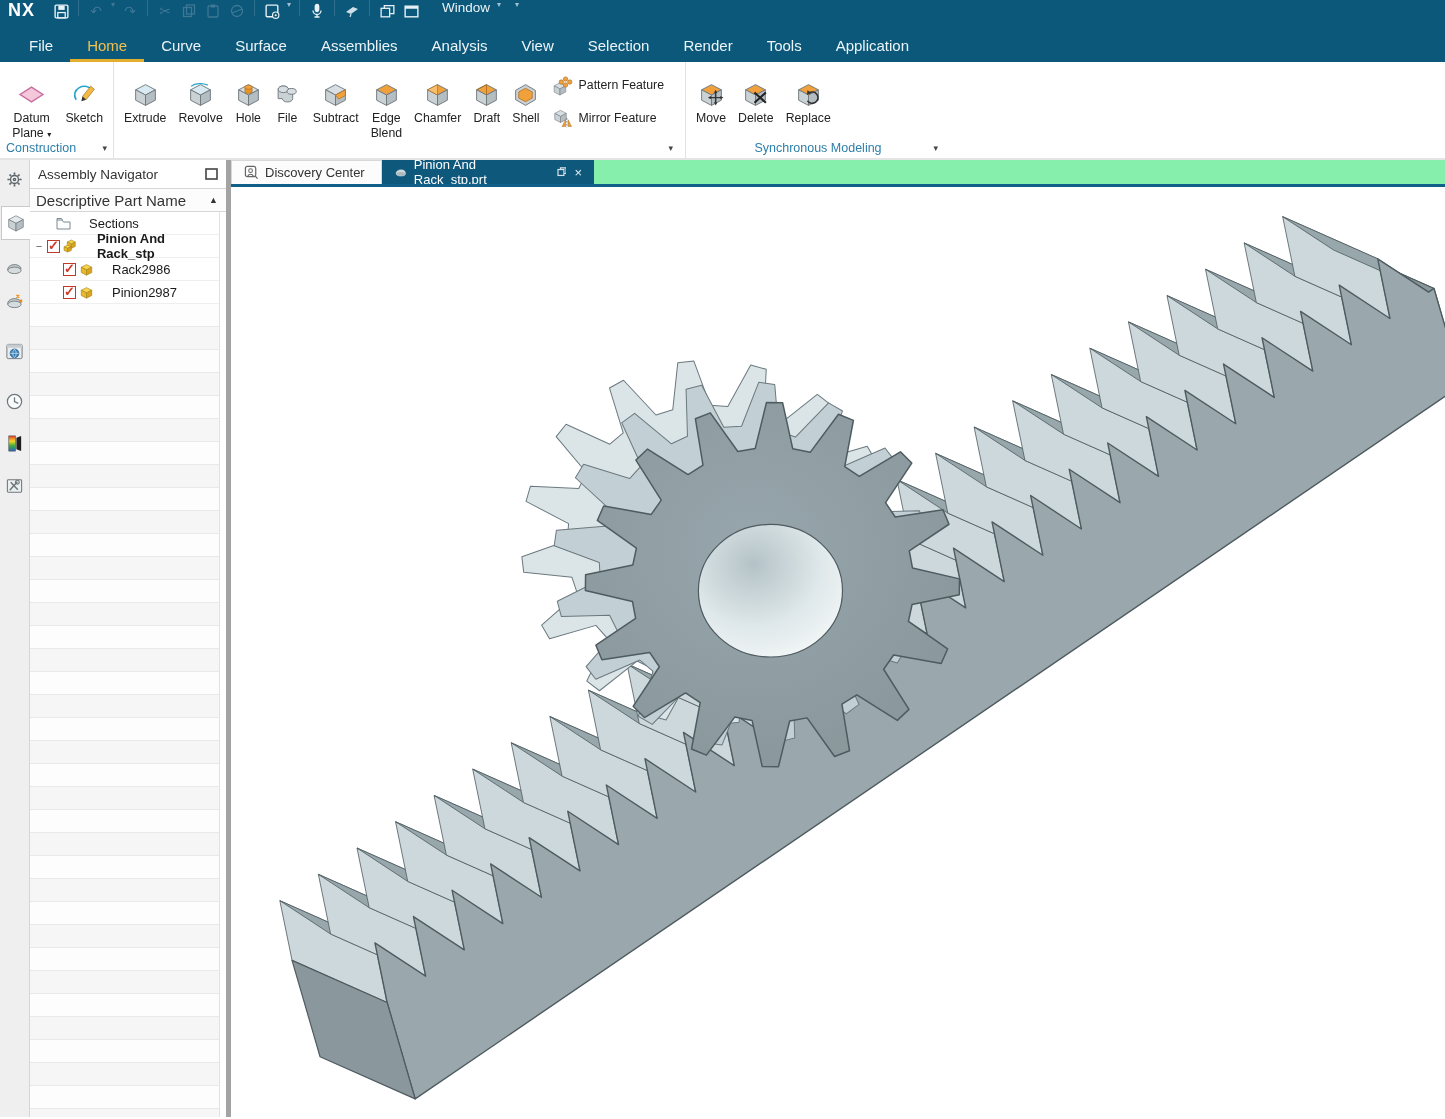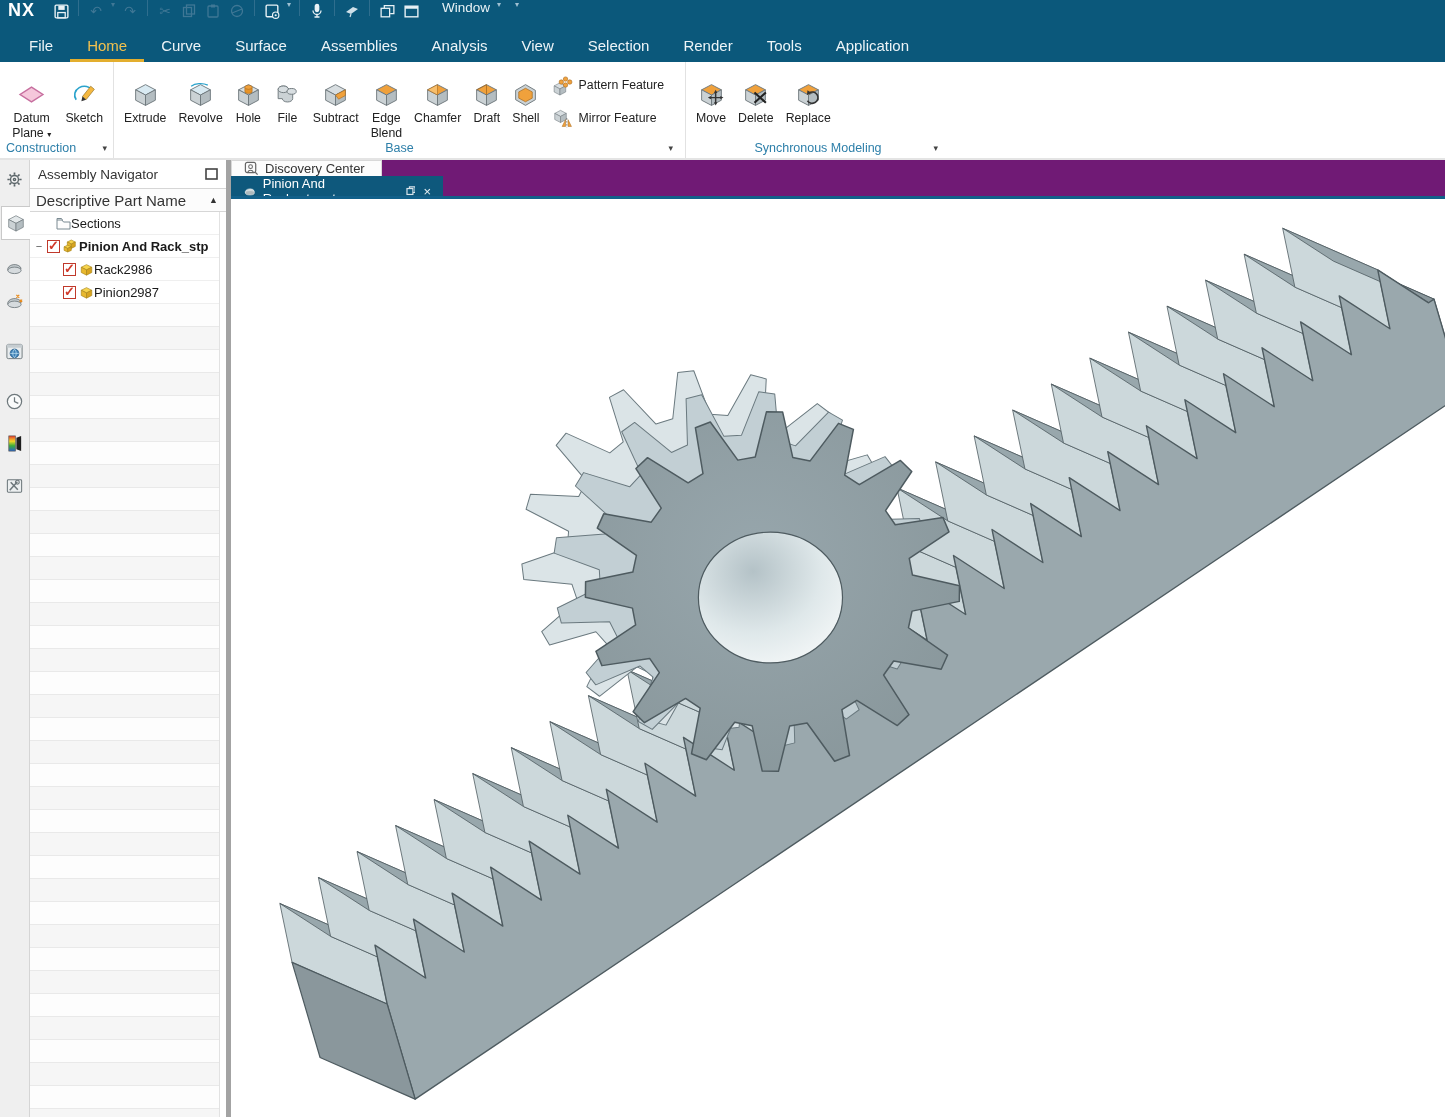--- a/index.html
+++ b/index.html
@@ -46,34 +46,34 @@
   .res-gap { height:8px; }
 
   
   .navigator { width:201px; display:flex; flex-direction:column; background:#fff; border-right:5px solid #a3a3a3; position:relative; }
   .nav-header { height:28px; display:flex; align-items:center; padding:0 8px; }
   .nav-title { font-size:13.5px; color:#333; flex:1; }
   .nav-colhdr { height:24px; border-top:1px solid #D6D6D6; border-bottom:1px solid #D6D6D6; background:#FCFCFC; display:flex; align-items:center; padding:0 8px 0 6px; }
   .nav-colhdr .coltxt { font-size:15px; color:#333; flex:1; }
   .sort-arrow { font-size:9px; color:#333; }
   .tree-row { height:23px; display:flex; align-items:center; border-bottom:1px solid #EFEFEF; position:relative; font-size:13px; color:#1a1a1a; }
-  .tree-row .rowlabel { margin-left:0; }
+  .tree-row .rowlabel { margin-left:18px; }
   .tree-row.bold .rowlabel { font-weight:bold; }
   .expander { width:10px; text-align:center; color:#555; font-size:11px; margin-left:4px; }
   .cbx { width:13px; height:13px; border:1px solid #C0392B; background:#fff; position:relative; margin-left:3px; flex:none; }
   .cbx::after { content:"✓"; position:absolute; left:0px; top:-3px; font-size:13px; font-weight:bold; color:#D03A2B; }
   .indent1 { width:26px; flex:none; }
   .indent2 { width:30px; flex:none; }
   .nav-stripes { flex:1; border-top:0;
     background:repeating-linear-gradient(180deg,#FDFDFD 0px,#FDFDFD 22px,#E9E9E9 22px,#E9E9E9 23px,#F6F6F6 23px,#F6F6F6 45px,#E9E9E9 45px,#E9E9E9 46px); }
   .nav-gutter { position:absolute; top:52px; bottom:0; right:0; width:7px; background:#fff; border-left:1px solid #E2E2E2; }
 
   
   .viewport { flex:1; display:flex; flex-direction:column; min-width:0; }
-  .tabstrip { height:36px; display:flex; background:#701a75;flex-direction:column; }
+  .tabstrip { height:24px; display:flex; background:#86efac; }
   .tab { display:flex; align-items:center; gap:6px; padding:0 12px; font-size:13px; }
   .tab.plain { color:#333; background:#FCFCFC; border:1px solid #D8D8D8; border-bottom:none; }
   .tab.active { color:#fff; background:#0E587C; }
   .tab .tclose { font-size:13px; line-height:1; color:#E8F0F4; margin-left:2px; }
   .canvas { flex:1; background:#fff; border-top:3px solid #11608A; position:relative; }
   .canvas svg { position:absolute; inset:0; width:100%; height:100%; }
 
   .defs-hidden { position:absolute; width:0; height:0; overflow:hidden; }
 </style>
 </head>
@@ -287,21 +287,20 @@
               <use href="#cube3d" style="--t:#D8DEE1"></use>
             </g>
             <polygon points="12,23 16,15 16,23" fill="#F0A13C" stroke="#A86A1E" stroke-width="0.6"></polygon>
             <polygon points="19,15 23,23 19,23" fill="#F0A13C" stroke="#A86A1E" stroke-width="0.6"></polygon>
             <path d="M17.5 13 V24" stroke="#555" stroke-width="0.8" stroke-dasharray="2 1.5"></path>
           </svg>
         <span class="blabel">Mirror Feature</span>
       </div>
     </div>
     <div class="rgroup-footer">
-      <span class="rgroup-label">Base</span>
       <span class="rgroup-caret" style="position:absolute; right:6px;">▾</span>
     </div>
   </div>
 
   <div class="rgroup" style="width:264px; border-right:none;">
     <div class="bigbtn">
       <svg class="icon26" viewBox="0 0 26 26">
           <use href="#cube3d"></use>
           <g stroke="#333" stroke-width="1.4">
             <path d="M11 16 H23 M17 10 V22"></path>

